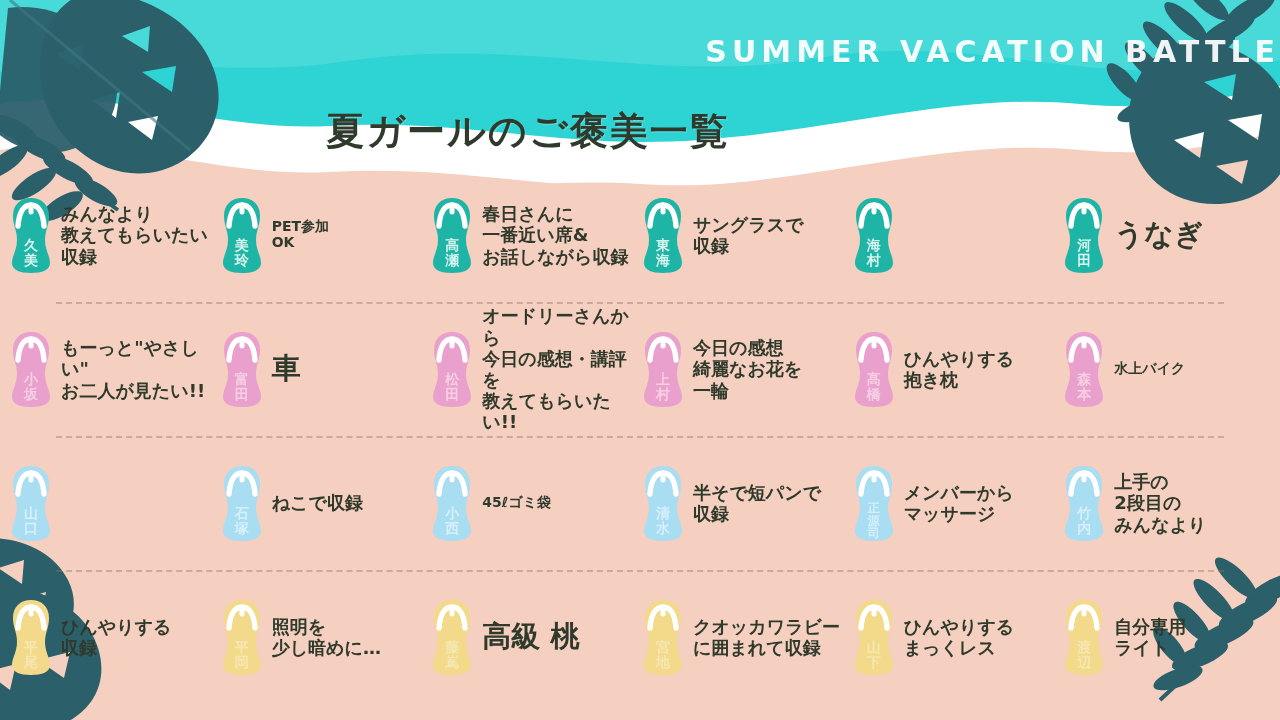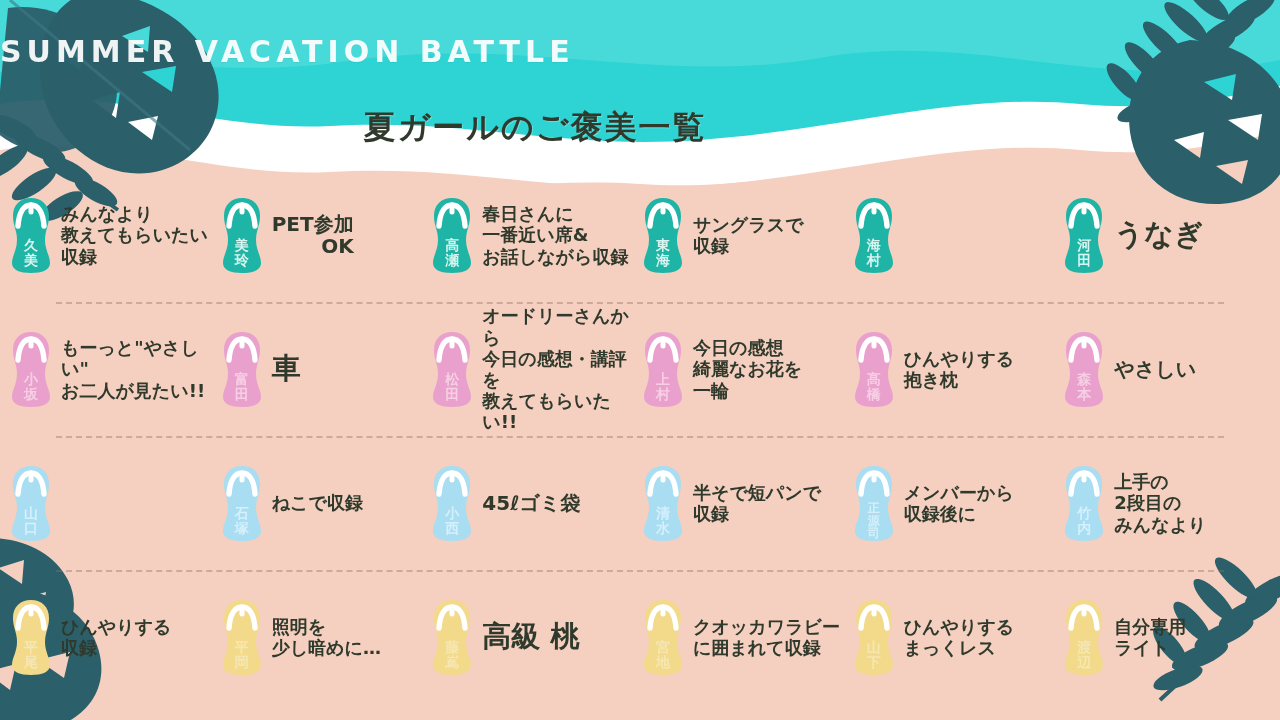--- a/index.html
+++ b/index.html
@@ -12,30 +12,30 @@
 
   
   #stage { position:absolute; inset:0; width:1280px; height:720px; overflow:hidden; }
 
   
   .bg-sand   { position:absolute; inset:0; background:#f5cfbf; }
   .bg-svg    { position:absolute; left:0; top:0; }
 
   
   .title-main {
-    position:absolute; left:0; top:34px; width:1280px; text-align:left;
+    position:absolute; left:0; top:34px; width:1280px; text-align:right;
     font-family:"DejaVu Sans","Liberation Sans",sans-serif;
     font-size:30px; font-weight:bold; letter-spacing:5px;
     color:#ffffff; opacity:.93;
     text-shadow:0 1px 0 rgba(0,0,0,.05);
     z-index:6;
   }
   .title-sub {
-    position:absolute; left:11px; top:106px; width:1048px; text-align:center;
-    font-size:32px; font-weight:bold; letter-spacing:2px;
+    position:absolute; left:4px; top:106px; width:1048px; text-align:center;
+    font-size:38px; font-weight:bold; letter-spacing:2px;
     color:#2f3a2c;
     z-index:7;
     text-shadow:1px 1px 0 rgba(255,255,255,.25);
   }
 
   
   .rows { position:absolute; left:0; top:168px; width:1280px; z-index:5; }
   .row {
     position:relative;
     height:134px;
@@ -59,21 +59,21 @@
     letter-spacing:0px;
     writing-mode:horizontal-tb;
   }
   .sandal .nm span { display:block; }
 
   .txt {
     font-size:18px; font-weight:bold; color:#2f3a2c;
     line-height:1.18; white-space:pre-line; letter-spacing:0px;
   }
   .txt.big { font-size:29px; line-height:1.1;text-align:center; }
-  .txt.mid { font-size:20px; line-height:1.12;text-align:right; }
+  .txt.mid { font-size:14px; line-height:1.12; }
 
   
   .c-teal .nm   { color:#d8f5ef; }
   .c-pink .nm   { color:#f7cfe4; }
   .c-blue .nm   { color:#d6f0fb; }
   .c-yellow .nm { color:#f6e7b2; }
 </style>
 </head>
 <body>
 
@@ -374,21 +374,21 @@
                           C42,74 34,77 23,77 C12,77 4,74 4,67 C4,60 9,54 9,44
                           C9,34 5,30 5,20 C5,9 12,2 23,2 Z" fill="#e9a0cc"></path>
     <path class="strap" d="M10,30 C11,16 16,9 23,9 C30,9 35,16 36,30" fill="none" stroke="#ffffff" stroke-width="5.4" stroke-linecap="round"></path>
     <path class="toe" d="M23,9 L23,16" stroke="#ffffff" stroke-width="5" stroke-linecap="round"></path>
   </svg>
 <div class="nm" style="bottom: 7px; font-size: 14px;">
               <span>森</span>
               <span>本</span>
             </div>
           </div>
-          <div class="txt mid">やさしい</div>
+          <div class="txt mid">水上バイク</div>
         </div>
       </div>
       <div class="row c-blue">
         <div class="item" style="flex: 1 1 0px; min-width: 0px;">
           <div class="sandal">
   <svg viewBox="0 0 46 78">
     <path class="sole" d="M23,2 C34,2 41,9 41,20 C41,30 37,34 37,44 C37,54 42,60 42,67
                           C42,74 34,77 23,77 C12,77 4,74 4,67 C4,60 9,54 9,44
                           C9,34 5,30 5,20 C5,9 12,2 23,2 Z" fill="#a8ddf2"></path>
     <path class="strap" d="M10,30 C11,16 16,9 23,9 C30,9 35,16 36,30" fill="none" stroke="#ffffff" stroke-width="5.4" stroke-linecap="round"></path>
@@ -458,21 +458,21 @@
     <path class="strap" d="M10,30 C11,16 16,9 23,9 C30,9 35,16 36,30" fill="none" stroke="#ffffff" stroke-width="5.4" stroke-linecap="round"></path>
     <path class="toe" d="M23,9 L23,16" stroke="#ffffff" stroke-width="5" stroke-linecap="round"></path>
   </svg>
 <div class="nm" style="bottom: 3px; font-size: 12px;">
               <span>正</span>
               <span>源</span>
               <span>司</span>
             </div>
           </div>
           <div class="txt ">メンバーから
-収録後に</div>
+マッサージ</div>
         </div>
         <div class="item" style="flex: 1 1 0px; min-width: 0px;">
           <div class="sandal">
   <svg viewBox="0 0 46 78">
     <path class="sole" d="M23,2 C34,2 41,9 41,20 C41,30 37,34 37,44 C37,54 42,60 42,67
                           C42,74 34,77 23,77 C12,77 4,74 4,67 C4,60 9,54 9,44
                           C9,34 5,30 5,20 C5,9 12,2 23,2 Z" fill="#a8ddf2"></path>
     <path class="strap" d="M10,30 C11,16 16,9 23,9 C30,9 35,16 36,30" fill="none" stroke="#ffffff" stroke-width="5.4" stroke-linecap="round"></path>
     <path class="toe" d="M23,9 L23,16" stroke="#ffffff" stroke-width="5" stroke-linecap="round"></path>
   </svg>

